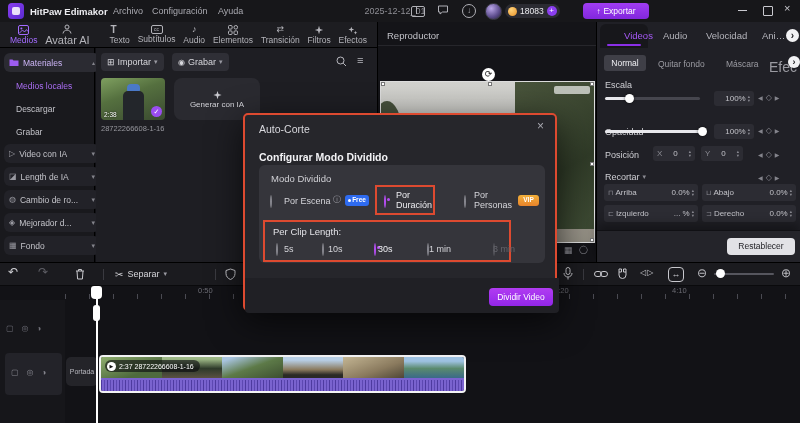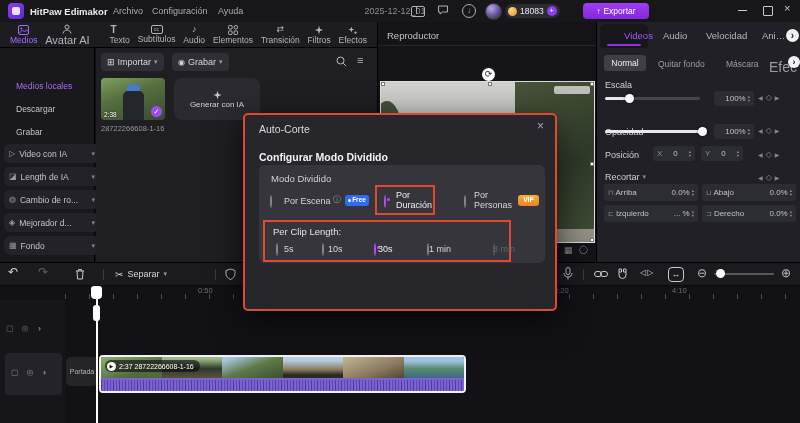--- a/index.html
+++ b/index.html
@@ -132,20 +132,29 @@
               <path d="M4 2l.9 2.6L7.5 5.5 4.9 6.4 4 9 3.1 6.4.5 5.5l2.6-.9z" fill="#b4b4ba"></path>
               <path d="M9 7l.6 1.6L11.2 9.2 9.6 9.8 9 11.4 8.4 9.8 6.8 9.2l1.6-.6z" fill="#b4b4ba"></path>
             </svg>
           </span>
         <span style="font-size:8.5px;">Efectos</span>
       </div>
     </div>
   </div>
 
   <div class="a" style="left:0;top:48px;width:95px;height:214px;background:#19191d;border-right:1px solid #000;box-sizing:border-box;">
+    <div class="a sideitem" style="left:4px;top:5px;width:86px;background:#2b2b32;">
+      <span class="ic">
+          <svg width="10" height="9" viewBox="0 0 10 9">
+            <path d="M0.5 1.5h3l1 1h5v5.5h-9z" fill="#9d5cf0"></path>
+          </svg>
+        </span>
+      <span class="ell" style="color:#cbb4f5;flex:1;">Materiales</span>
+      <span style="color:#84848c;font-size:6px;">▴</span>
+    </div>
     <div class="a" style="left:16px;top:33px;font-size:8.5px;color:#a96df2;">Medios locales</div>
     <div class="a" style="left:16px;top:56px;font-size:8.5px;color:#c3c3c9;">Descargar</div>
     <div class="a" style="left:16px;top:79px;font-size:8.5px;color:#c3c3c9;">Grabar</div>
 
     <div class="a sideitem" style="left:4px;top:96px;width:86px;">
       <span class="ic" style="font-size:8px;color:#9a9aa2;">▷</span>
       <span class="ell" style="flex:1;">Video con IA</span>
       <span style="color:#84848c;font-size:7px;">▾</span>
     </div>
     <div class="a sideitem" style="left:4px;top:119px;width:86px;">
@@ -348,20 +357,23 @@
     <div class="a vbox" style="left:105px;top:183px;width:94px;height:17px;">
       <span style="color:#8a8a92;font-size:7px;">⊐</span>
       <span style="flex:1;">Derecho</span>
       <span>0.0%</span>
       <span class="stepper">
           <span>▴</span>
           <span>▾</span>
         </span>
     </div>
 
+    <div class="a" style="left:0;top:208px;width:203px;height:32px;background:#24242a;border-top:1px solid #101014;box-shadow:0 -6px 10px rgba(0,0,0,.35);">
+      <div class="a ic" style="left:130px;top:7px;width:68px;height:17px;background:#e2e2e6;border-radius:4px;color:#1d1d22;font-size:8.5px;">Restablecer</div>
+    </div>
   </div>
 
   <div class="a" style="left:0;top:262px;width:800px;height:161px;background:#121216;border-top:1px solid #000;box-sizing:border-box;">
 
     <div class="a" style="left:0;top:0;width:800px;height:23px;background:#1b1b1f;border-bottom:1px solid #0a0a0c;box-sizing:border-box;">
       <span class="a ic" style="left:8px;top:3px;font-size:12px;color:#d0d0d5;">↶</span>
       <span class="a ic" style="left:38px;top:3px;font-size:12px;color:#5f5f66;">↷</span>
       <span class="a ic" style="left:75px;top:5px;">
         <svg width="10" height="12" viewBox="0 0 10 12">
             <path d="M1 3h8M3.5 3V1.5h3V3M2 3l.6 8h4.8L8 3" fill="none" stroke="#c8c8cd"></path>
@@ -498,15 +510,18 @@
       <span class="a radio" style="left:55px;top:79px;"></span>
       <span class="a" style="left:69px;top:79px;font-size:9px;color:#d5d5da;">10s</span>
       <span class="a radio sel" style="left:105px;top:79px;"></span>
       <span class="a" style="left:119px;top:79px;font-size:9px;color:#ececf0;">30s</span>
       <span class="a radio" style="left:156px;top:79px;"></span>
       <span class="a" style="left:170px;top:79px;font-size:9px;color:#d5d5da;">1 min</span>
       <span class="a radio dim" style="left:220px;top:79px;"></span>
       <span class="a" style="left:234px;top:79px;font-size:9px;color:#63636a;">3 min</span>
     </div>
 
+    <div class="a" style="left:0;top:163px;width:314px;height:35px;background:#202025;border-radius:0 0 4px 4px;">
+      <div class="a ic" style="left:244px;top:10px;width:64px;height:18px;background:linear-gradient(180deg,#b13cf2,#9226e8);border-radius:4px;font-size:8.5px;color:#fff;">Dividir Video</div>
+    </div>
   </div>
 
 </div>
 
 </body></html>

